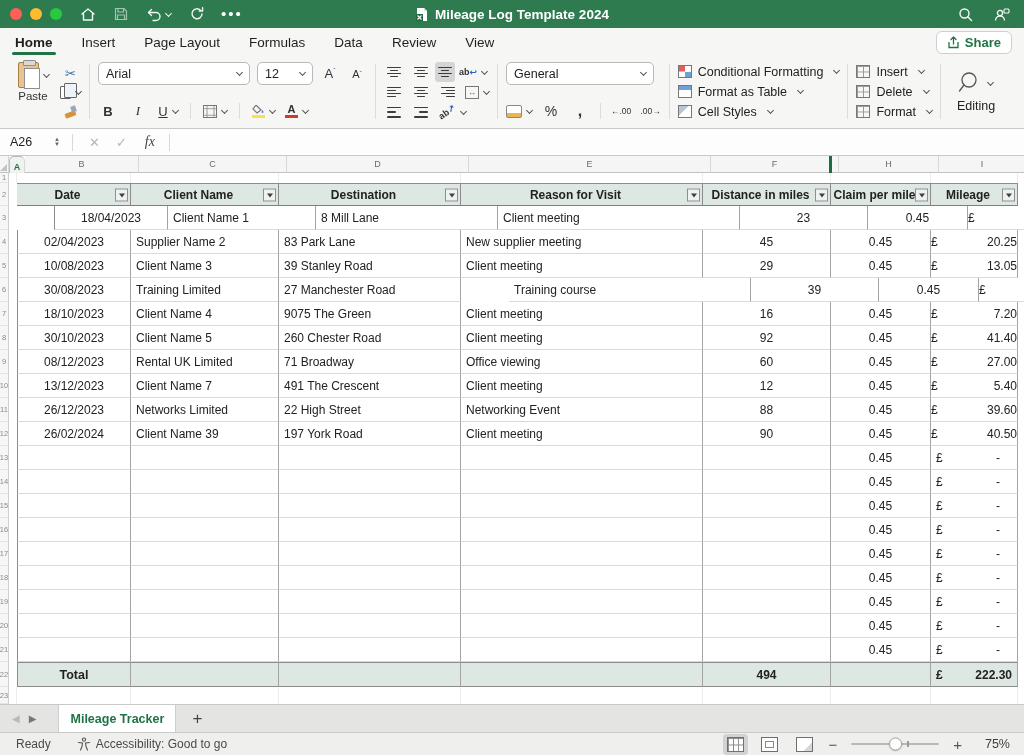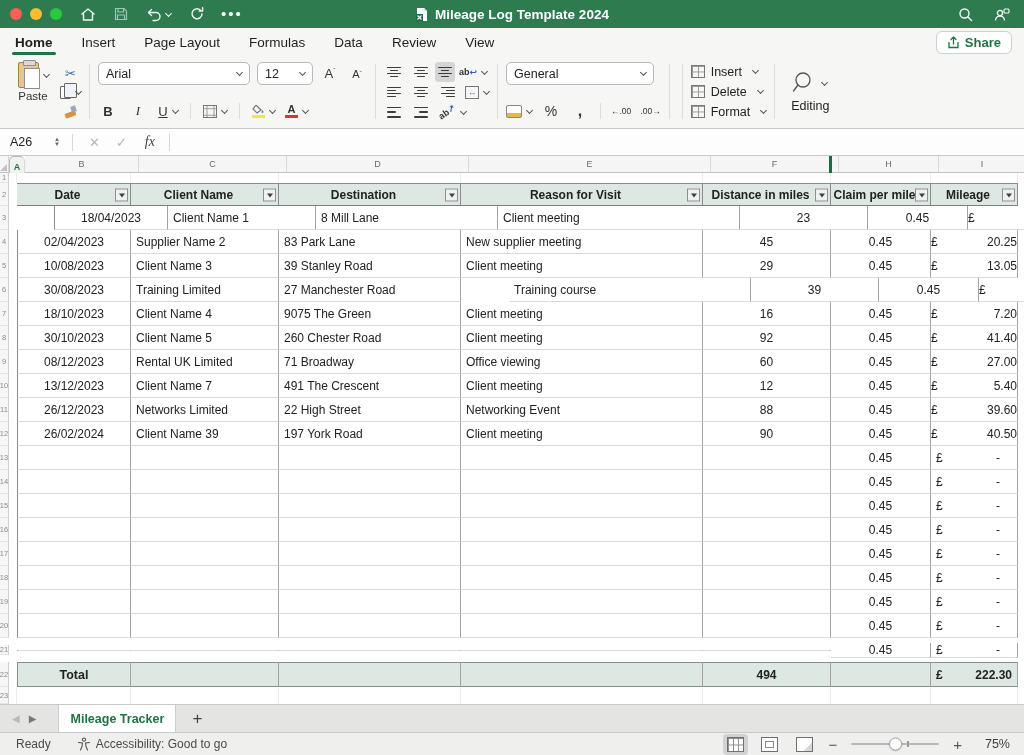--- a/index.html
+++ b/index.html
@@ -421,20 +421,37 @@
           </span>
         <span class="rbtn pct">%</span>
         <span class="rbtn comma">,</span>
         <span class="vsep" style="height:16px;margin:0 1px"></span>
         <span class="rbtn dec">←.00</span>
         <span class="rbtn dec">.00→</span>
       </div>
     </div>
     <div class="vsep"></div>
 
+    <div class="grp">
+      <span class="slbl">
+          <span class="ic14 ic-cf"></span>
+          <span>Conditional Formatting</span>
+          <span class="chd"></span>
+        </span>
+      <span class="slbl">
+          <span class="ic14 ic-fat"></span>
+          <span>Format as Table</span>
+          <span class="chd"></span>
+        </span>
+      <span class="slbl">
+          <span class="ic14 ic-cs"></span>
+          <span>Cell Styles</span>
+          <span class="chd"></span>
+        </span>
+    </div>
     <div class="vsep"></div>
 
     <div class="grp">
       <span class="slbl">
           <span class="ic14 gl ic-ins"></span>
           <span>Insert</span>
           <span class="chd"></span>
         </span>
       <span class="slbl">
           <span class="ic14 gl ic-del"></span>
@@ -796,21 +813,21 @@
           <div class="cell tc" style="width: 182px;"></div>
           <div class="cell tc" style="width: 242px;"></div>
           <div class="cell tc" style="width: 128px;"></div>
           <div class="cell tc c" style="width: 100px;">0.45</div>
           <div class="cell acct tc" style="width: 87px;">
             <span>£</span>
             <span class="dash">-</span>
           </div>
           <div class="cell " style="width: 6px;"></div>
         </div>
-        <div class="grow" style="height: 24px; align-items: center;">
+        <div class="grow" style="height: 24px;">
           <div class="gut" style="width: 9px;">21</div>
           <div class="cell " style="width: 8px;"></div>
           <div class="cell tc first" style="width: 114px;"></div>
           <div class="cell tc" style="width: 148px;"></div>
           <div class="cell tc" style="width: 182px;"></div>
           <div class="cell tc" style="width: 242px;"></div>
           <div class="cell tc" style="width: 128px;"></div>
           <div class="cell tc c" style="width: 100px;">0.45</div>
           <div class="cell acct tc" style="width: 87px;">
             <span>£</span>

